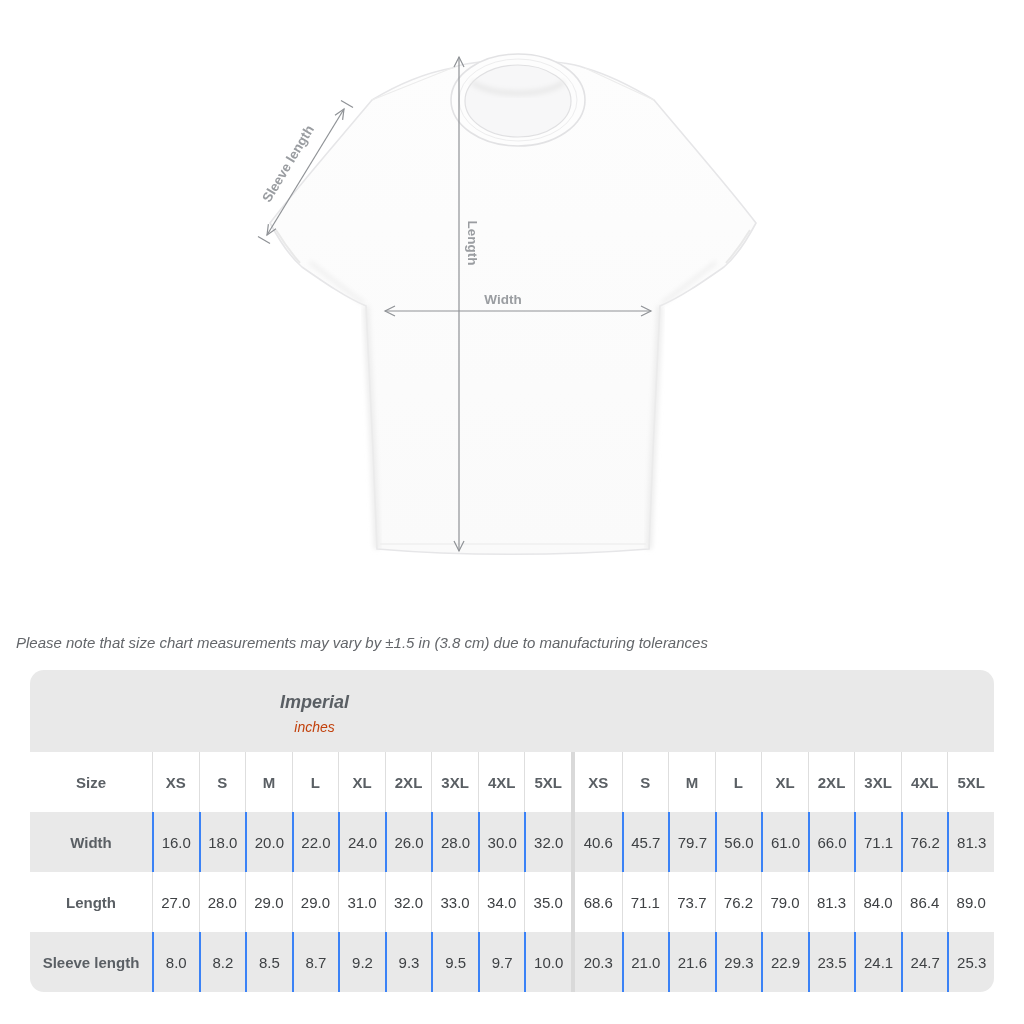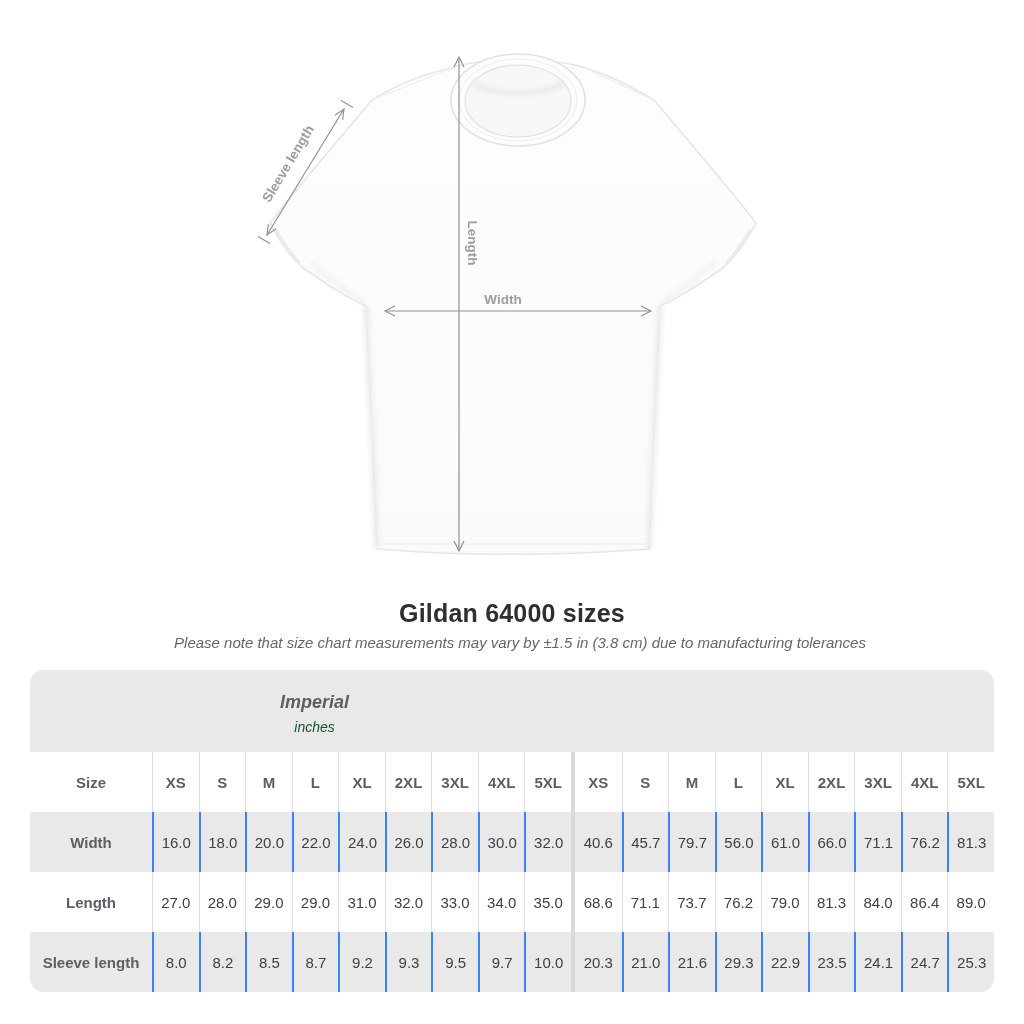--- a/index.html
+++ b/index.html
@@ -5,33 +5,33 @@
   html,body{margin:0;padding:0;background:#fff;}
   #app{position:relative;width:1024px;height:1024px;background:#fff;overflow:hidden;
        font-family:"Liberation Sans","DejaVu Sans",sans-serif;}
 
   
   .diagram{position:absolute;left:0;top:0;width:1024px;height:600px;}
 
   
   .title{position:absolute;left:0;right:0;top:599px;text-align:center;
          font-size:25px;font-weight:700;color:#2d2f31;letter-spacing:.2px;}
-  .note{position:absolute;left:16px;right:0;top:634px;text-align:center;
+  .note{position:absolute;left:16px;right:0;top:634px;text-align:left;
         font-size:15px;font-style:italic;color:#63666a;}
 
   
   .tablewrap{position:absolute;left:30px;top:670px;width:964px;height:322px;
              border-radius:14px;overflow:hidden;}
   .band{position:relative;height:82px;background:#e9e9e9;}
   .band-half{position:absolute;top:0;height:100%;display:flex;flex-direction:column;
              align-items:center;justify-content:center;padding-top:4px;box-sizing:border-box;}
   .band-imp{left:0;width:543px;transform:translateX(13px);}
   .band-met{left:543px;width:421px;transform:translateX(-6px);}
   .unit-label{font-size:18px;font-weight:700;font-style:italic;color:#5a5f64;}
-  .unit-sub{font-size:14px;font-style:italic;color:#14532d;margin-top:6px;}
+  .unit-sub{font-size:14px;font-style:italic;color:#c2410c;margin-top:6px;}
 
   .grid{display:grid;grid-template-columns:122px repeat(9,1fr) 4px repeat(9,1fr);
         grid-auto-rows:60px;}
   .divider{grid-column:11;grid-row:1/span 4;background:#d9d9d9;}
   .cell{display:flex;align-items:center;justify-content:center;
         font-size:15px;color:#3e4144;background:#fff;}
   .cell.g{background:#e9e9e9;}
   .cell.w{border-left:1px solid #dedede;}
   .cell.g{border-left:2px solid #3b82f6;}
   .cell.first,.cell.ad{border-left:none;}
@@ -102,21 +102,20 @@
         <line x1="267" y1="235" x2="344" y2="109"></line>
         <polyline points="342.6,119.8 344,109 335.0,115.2"></polyline>
         <polyline points="276.0,228.8 267,235 268.4,224.2"></polyline>
         <line x1="353" y1="107.6" x2="341" y2="100.4"></line>
         <line x1="270" y1="243.6" x2="258" y2="236.4"></line>
       </g>
       <text x="292" y="166" transform="rotate(-59 292 166)" text-anchor="middle" font-size="13.5" font-weight="700" fill="#9a9da1">Sleeve length</text>
     </svg>
   </div>
 
-  <div class="title">Gildan 64000 sizes</div>
   <div class="note">Please note that size chart measurements may vary by ±1.5 in (3.8 cm) due to manufacturing tolerances</div>
 
   <div class="tablewrap">
 
     <div class="band">
       <div class="band-half band-imp">
         <div class="unit-label">Imperial</div>
         <div class="unit-sub">inches</div>
       </div>
     </div>

